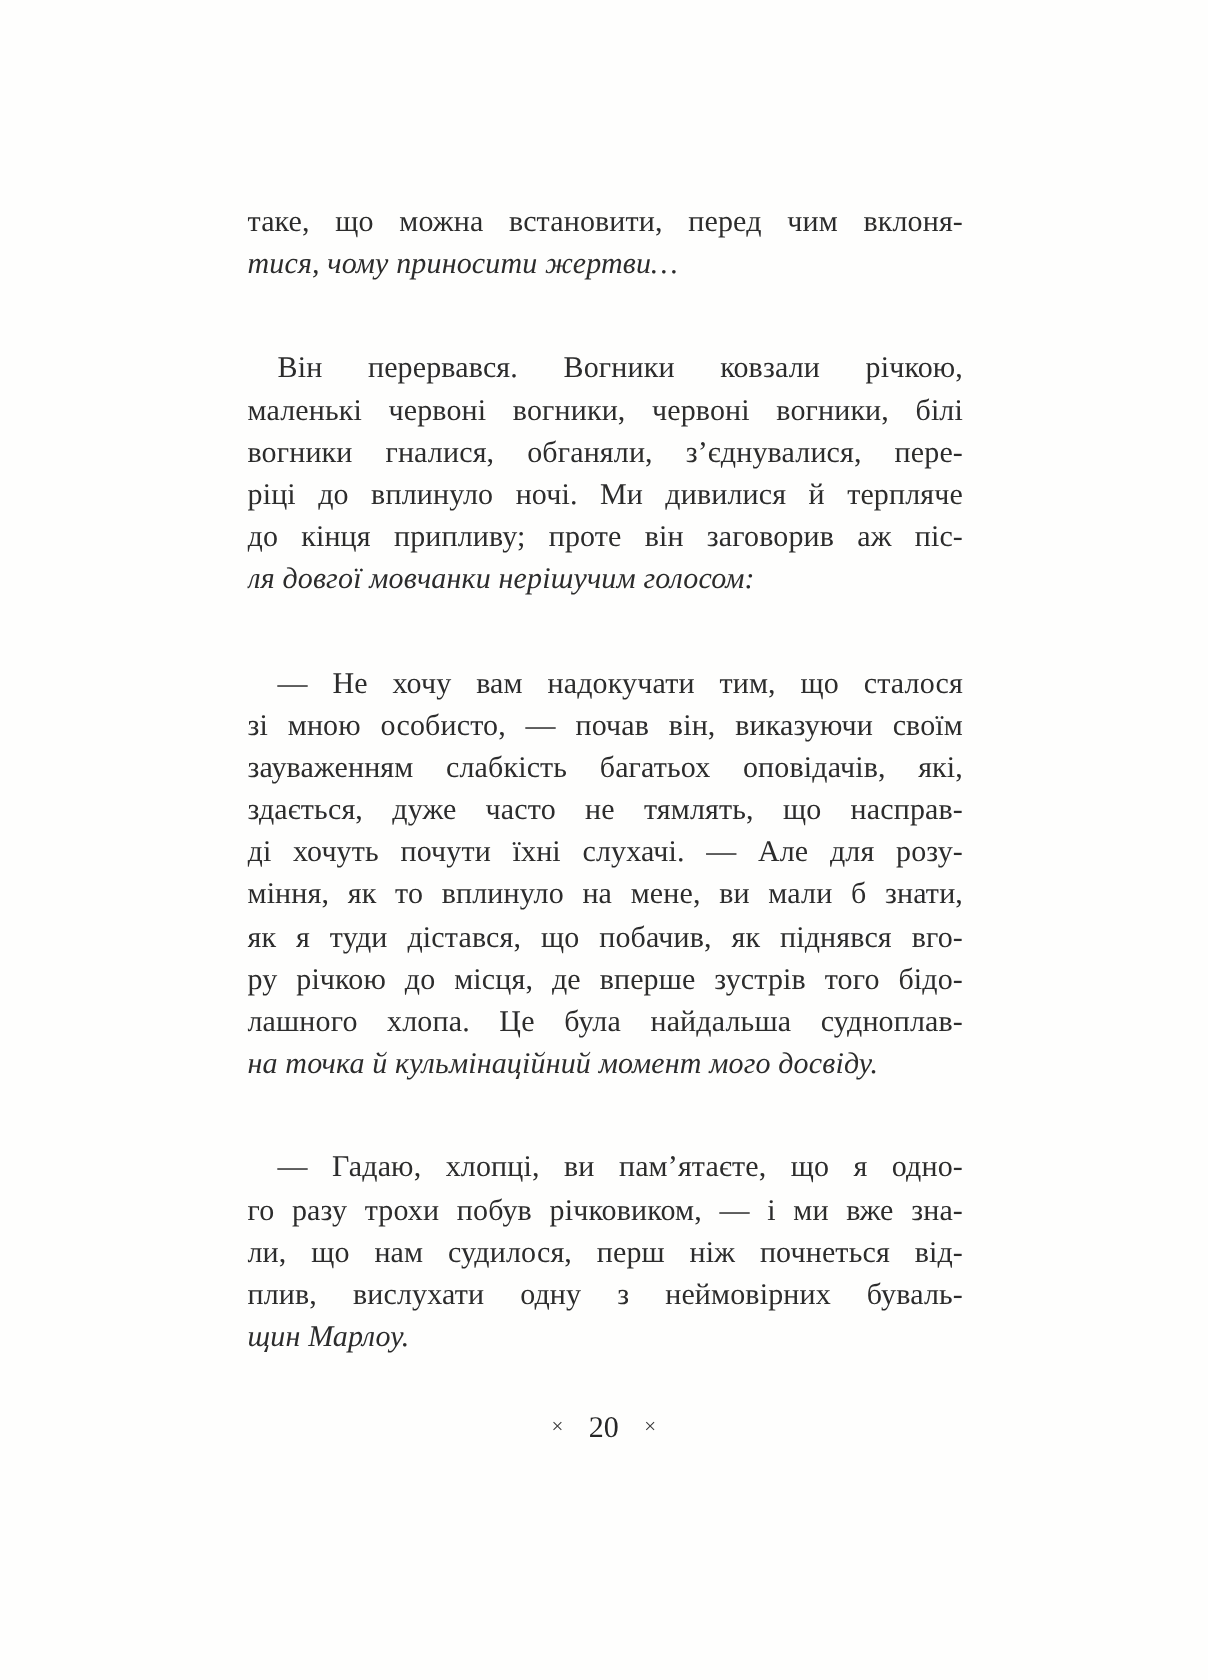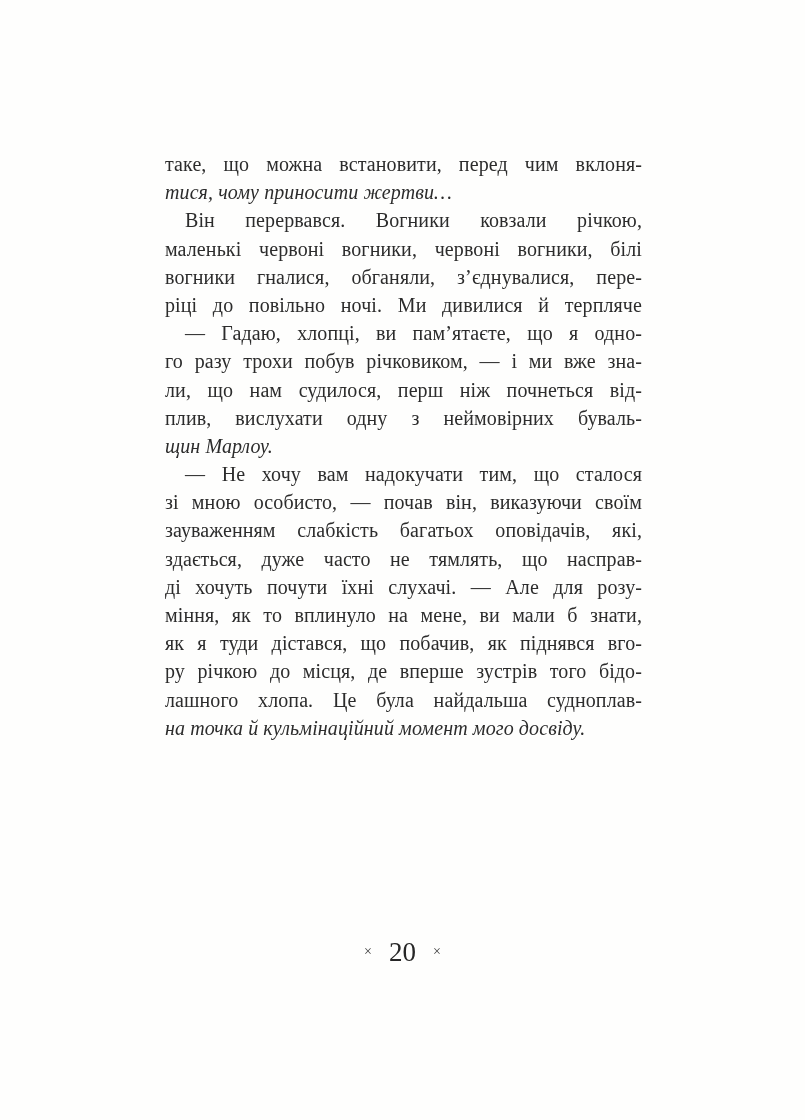--- a/index.html
+++ b/index.html
@@ -15,40 +15,41 @@
     overflow: hidden;
   }
   .page {
     position: absolute;
     inset: 0;
     background: #fefefd;
   }
   .text-block {
     position: absolute;
     left: 165px;
-    top: 150px;
+    top: 134px;
     width: 477px;
     color: #2c2c2c;
   }
   .para {
     margin: 0;
     padding: 0;
   }
   .line {
     display: block;
     font-size: 20px;
     line-height: 28.2px;
     height: 28.2px;
     overflow: hidden;
     text-align: justify;
     text-align-last: justify;
     letter-spacing: 0.1px;
   }
   .line.indent {
     text-indent: 20px;
+    margin-top: 41px;
   }
   .line.para-end {
     text-align-last: left;
     font-style: italic;
   }
   .footer {
     position: absolute;
     left: 0;
     top: 936px;
     width: 805px;
@@ -58,65 +59,67 @@
     align-items: center;
     gap: 17px;
     color: #2c2c2c;
   }
   .folio-mark {
     font-size: 14px;
     color: #3a3a3a;
     line-height: 1;
   }
   .folio-number {
-    font-size: 27px;
+    font-size: 20px;
     line-height: 1;
     color: #262626;
   }
 </style>
 </head>
 <body>
 
 <div class="page">
 
   <div class="text-block">
 
     <div class="para">
       <span class="line">таке, що можна встановити, перед чим вклоня-</span>
       <span class="line para-end">тися, чому приносити жертви…</span>
     </div>
 
     <div class="para">
       <span class="line indent">Він перервався. Вогники ковзали річкою,</span>
       <span class="line">маленькі червоні вогники, червоні вогники, білі</span>
       <span class="line">вогники гналися, обганяли, з’єднувалися, пере-</span>
-      <span class="line">ріці до повільно ночі. Ми дивилися й терпляче</span>
-    </div>
-
-    <div class="para">
-      <span class="line indent">— Гадаю, хлопці, ви пам’ятаєте, що я одно-</span>
-      <span class="line">го разу трохи побув річковиком, — і ми вже зна-</span>
-      <span class="line">ли, що нам судилося, перш ніж почнеться від-</span>
-      <span class="line">плив, вислухати одну з неймовірних буваль-</span>
-      <span class="line para-end">щин Марлоу.</span>
+      <span class="line">ріці до вплинуло ночі. Ми дивилися й терпляче</span>
+      <span class="line">до кінця припливу; проте він заговорив аж піс-</span>
+      <span class="line para-end">ля довгої мовчанки нерішучим голосом:</span>
     </div>
 
     <div class="para">
       <span class="line indent">— Не хочу вам надокучати тим, що сталося</span>
       <span class="line">зі мною особисто, — почав він, виказуючи своїм</span>
       <span class="line">зауваженням слабкість багатьох оповідачів, які,</span>
       <span class="line">здається, дуже часто не тямлять, що насправ-</span>
       <span class="line">ді хочуть почути їхні слухачі. — Але для розу-</span>
       <span class="line">міння, як то вплинуло на мене, ви мали б знати,</span>
       <span class="line">як я туди дістався, що побачив, як піднявся вго-</span>
       <span class="line">ру річкою до місця, де вперше зустрів того бідо-</span>
       <span class="line">лашного хлопа. Це була найдальша судноплав-</span>
       <span class="line para-end">на точка й кульмінаційний момент мого досвіду.</span>
     </div>
 
+    <div class="para">
+      <span class="line indent">— Гадаю, хлопці, ви пам’ятаєте, що я одно-</span>
+      <span class="line">го разу трохи побув річковиком, — і ми вже зна-</span>
+      <span class="line">ли, що нам судилося, перш ніж почнеться від-</span>
+      <span class="line">плив, вислухати одну з неймовірних буваль-</span>
+      <span class="line para-end">щин Марлоу.</span>
+    </div>
+
   </div>
 
   <div class="footer">
     <span class="folio-mark">×</span>
     <span class="folio-number">20</span>
     <span class="folio-mark">×</span>
   </div>
 
 </div>
 

